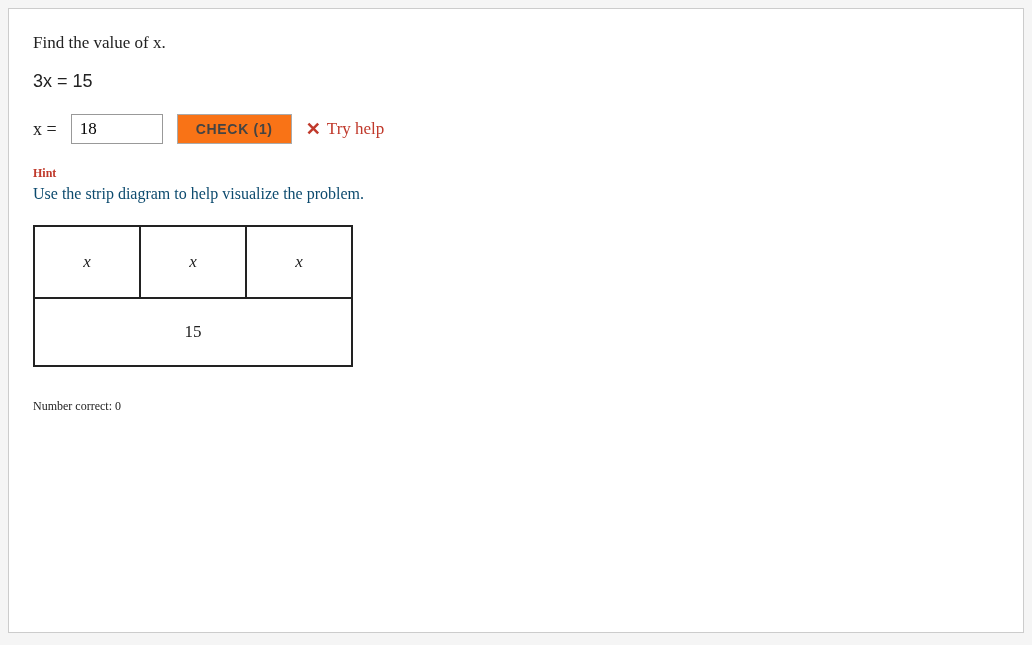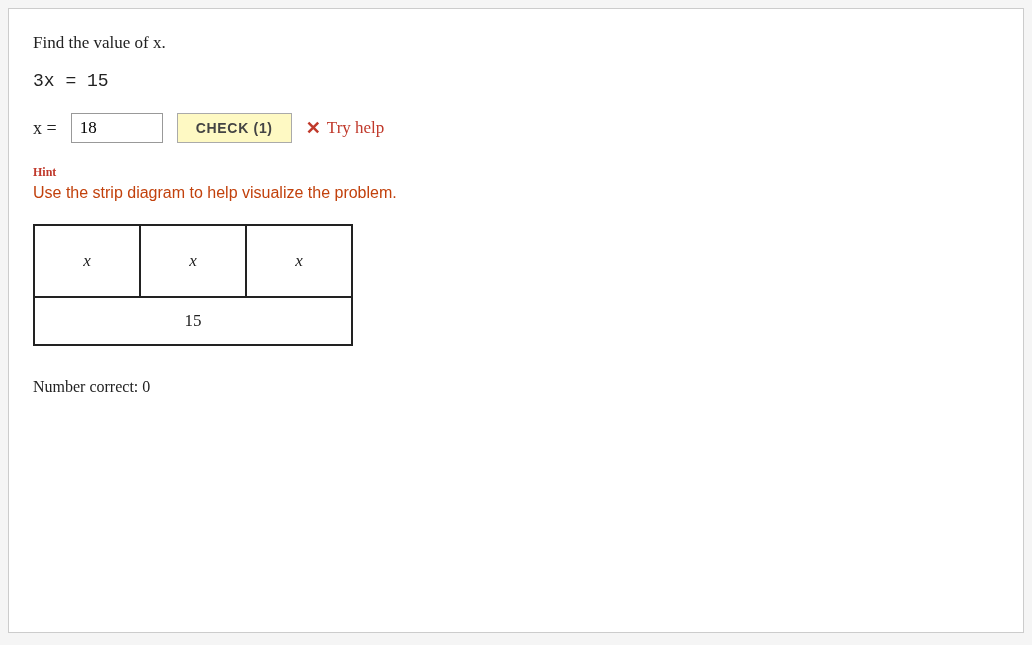--- a/index.html
+++ b/index.html
@@ -28,21 +28,21 @@
 
     .problem-title {
       font-size: 17px;
       margin-bottom: 18px;
       font-family: 'Computer Modern', Georgia, serif;
     }
 
     .equation {
       font-size: 18px;
       margin-bottom: 22px;
-      font-family: Liberation Mono, monospace;
+      font-family: Liberation Sans, sans-serif;
     }
 
     .answer-row {
       display: flex;
       align-items: center;
       gap: 14px;
       margin-bottom: 22px;
     }
 
     .answer-label {
@@ -55,21 +55,21 @@
       padding: 4px 8px;
       font-size: 17px;
       width: 92px;
       font-family: 'Computer Modern', Georgia, serif;
       outline: none;
       background: #fff;
     }
 
     .check-button {
       border: 1px solid #aaa;
-      background: #fef9c3;
+      background: #f97316;
       padding: 6px 18px;
       font-size: 14px;
       letter-spacing: 0.05em;
       cursor: pointer;
       font-family: Arial, sans-serif;
       color: #444;
       font-weight: bold;
     }
 
     .try-again {
@@ -94,22 +94,22 @@
     .hint-label {
       color: #c0392b;
       font-weight: bold;
       font-size: 12px;
       margin-bottom: 4px;
       font-family: 'Computer Modern', Georgia, serif;
     }
 
     .hint-text {
       font-size: 16px;
-      color: #c2410c;
-      font-family: Liberation Sans, sans-serif;
+      color: #0c4a6e;
+      font-family: Liberation Serif, serif;
     }
 
     .strip-diagram {
       margin-top: 18px;
       margin-bottom: 32px;
       width: 320px;
     }
 
     .strip-top {
       display: flex;
@@ -128,30 +128,30 @@
       font-family: 'Computer Modern', Georgia, serif;
       border-right: 2px solid #222;
     }
 
     .strip-cell:last-child {
       border-right: none;
     }
 
     .strip-bottom {
       border: 2px solid #222;
-      height: 50px;
+      height: 70px;
       display: flex;
       align-items: center;
       justify-content: center;
       font-size: 17px;
       font-family: 'Computer Modern', Georgia, serif;
     }
 
     .number-correct {
-      font-size: 16px;
+      font-size: 12px;
       color: #222;
       margin-top: 16px;
       font-family: 'Computer Modern', Georgia, serif;
     }
   </style>
 </head>
 <body>
 
 <div class="page-container">
 

